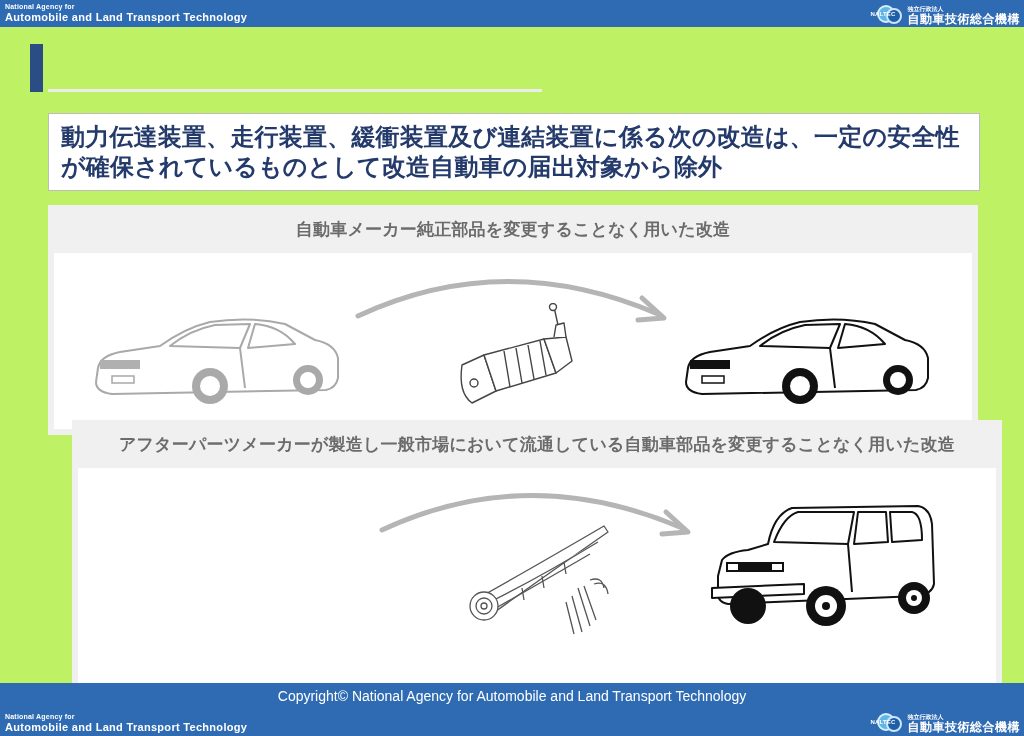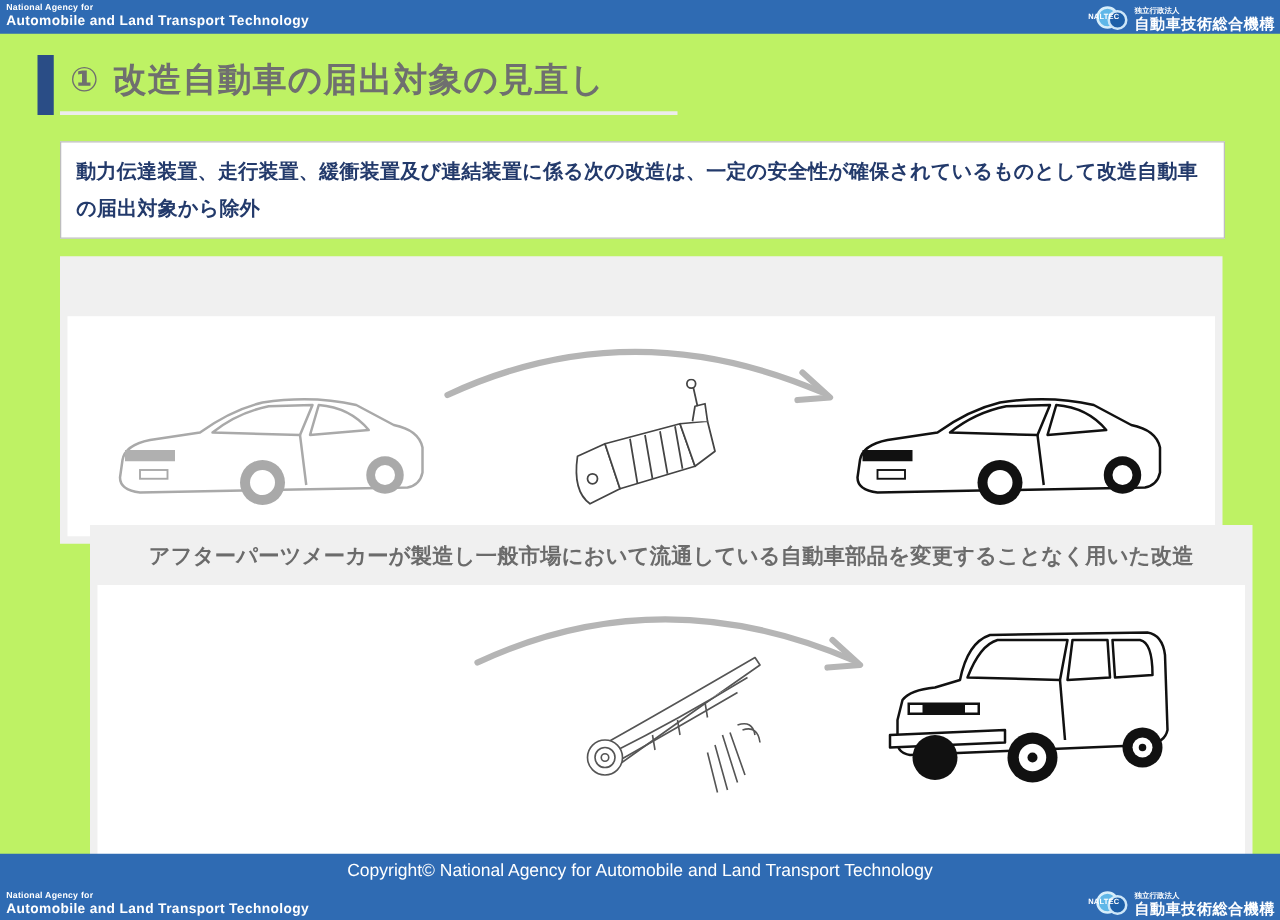--- a/index.html
+++ b/index.html
@@ -17,21 +17,21 @@
   .brand-jp .jp-wrap{line-height:1;}
   .brand-jp .jp-small{font-size:6px;display:block;}
   .brand-jp .jp-big{font-size:12px;display:block;margin-top:1px;letter-spacing:0.5px;}
 
   .title-wrap{position:absolute;left:30px;top:44px;width:510px;height:48px;}
   .title-bar{position:absolute;left:0;top:0;width:13px;height:48px;background:#2a4d86;}
   .title-text{position:absolute;left:26px;top:2px;font-size:27px;font-weight:bold;color:#6f6f6f;letter-spacing:1px;}
   .title-underline{position:absolute;left:18px;top:45px;width:494px;height:3px;background:#ececec;}
 
   .lead-box{position:absolute;left:48px;top:113px;width:932px;height:78px;border:1.5px solid #bdbdbd;background:#fff;padding:8px 12px;}
-  .lead-text{font-size:16px;font-weight:bold;color:#233a6b;line-height:30px;letter-spacing:0.2px;}
+  .lead-text{font-size:24px;font-weight:bold;color:#233a6b;line-height:30px;letter-spacing:0.2px;}
 
   .panel{position:absolute;left:48px;width:930px;background:#f0f0f0;}
   .panel-1{top:205px;height:230px;}
   .panel-2{top:420px;height:280px;margin-left:24px;}
   .panel-head{height:48px;display:flex;align-items:center;justify-content:center;font-size:17px;font-weight:bold;color:#6b6b6b;letter-spacing:0.2px;}
   .panel-body{position:absolute;left:6px;top:48px;right:6px;bottom:6px;background:#fff;}
 
   .arrow{position:absolute;}
   .illus{position:absolute;}
 
@@ -58,29 +58,29 @@
       </div>
       <div class="jp-wrap">
         <span class="jp-small">独立行政法人</span>
         <span class="jp-big">自動車技術総合機構</span>
       </div>
     </div>
   </div>
 
   <div class="title-wrap">
     <div class="title-bar"></div>
-    <div class="title-text">① 改造自動車の届出対象の見直し</div>
     <div class="title-underline"></div>
   </div>
 
   <div class="lead-box">
     <div class="lead-text">動力伝達装置、走行装置、緩衝装置及び連結装置に係る次の改造は、一定の安全性が確保されているものとして改造自動車の届出対象から除外</div>
   </div>
 
   <div class="panel panel-1">
+    <div class="panel-head">自動車メーカー純正部品を変更することなく用いた改造</div>
     <div class="panel-body">
 
       <svg class="illus" style="left:36px;top:55px" width="256" height="100" viewBox="0 0 256 100">
         <g fill="#fff" stroke="#a9a9a9" stroke-width="2" stroke-linejoin="round">
           <path d="M8 60 Q10 48 30 44 L70 38 Q95 20 120 14 Q160 8 195 16 L225 32 Q245 36 248 50 L248 70 Q246 80 236 82 L22 86 Q6 84 6 74 Z"></path>
           <path d="M80 38 Q100 22 125 17 L160 16 L150 40 Z" fill="#fff"></path>
           <path d="M165 16 Q190 18 205 36 L158 40 Z" fill="#fff"></path>
           <path d="M150 40 L155 80"></path>
         </g>
         <rect x="10" y="52" width="40" height="9" fill="#b0b0b0"></rect>

